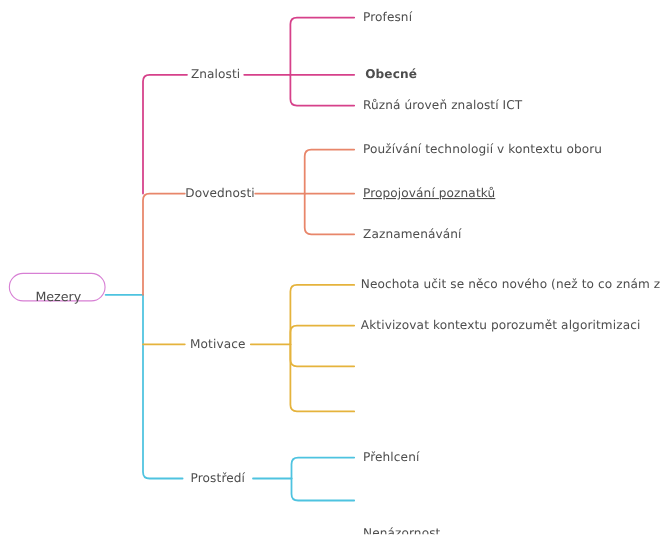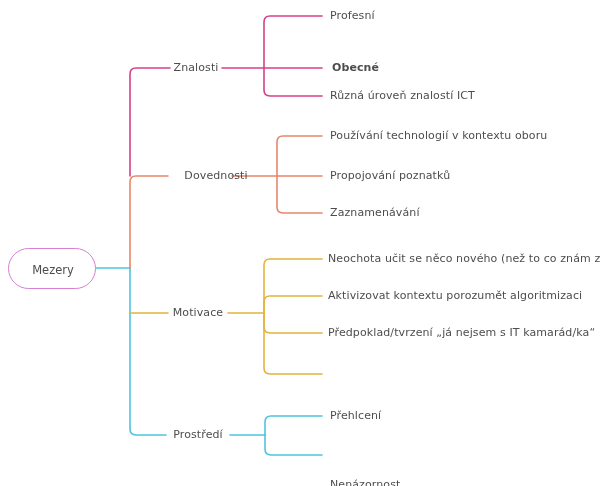--- a/index.html
+++ b/index.html
@@ -36,21 +36,21 @@
     text-align: center;
   }
   .leaf-label {
     transform: translateY(-50%);
   }
   #root-node {
     position: absolute;
     left: 8px;
     top: 248px;
     width: 88px;
-    height: 41px;
+    height: 26px;
     border: 1.6px solid #d77fd4;
     border-radius: 21px;
     background: #ffffff;
     box-sizing: border-box;
   }
   #root-label {
     position: absolute;
     left: 0;
     top: 0;
     width: 88px;
@@ -99,32 +99,31 @@
     <path d="M230,435 L265,435" stroke="#4ec3e0" stroke-width="1.6" fill="none" stroke-linecap="round"></path>
     <path d="M265,435 L265,422 Q265,416 271,416 L322,416" stroke="#4ec3e0" stroke-width="1.6" fill="none" stroke-linecap="round"></path>
     <path d="M265,435 L265,449 Q265,455 271,455 L322,455" stroke="#4ec3e0" stroke-width="1.6" fill="none" stroke-linecap="round"></path>
   </svg>
 
   <div id="root-node">
     <div id="root-label">Mezery</div>
   </div>
 
   <div class="node-label branch-label" style="left:196px; top:68px;">Znalosti</div>
-  <div class="node-label branch-label" style="left:216px; top:176px;">Dovednosti</div>
+  <div class="node-label branch-label" style="left:200px; top:176px;">Dovednosti</div>
   <div class="node-label branch-label" style="left:198px; top:313px;">Motivace</div>
   <div class="node-label branch-label" style="left:198px; top:435px;">Prostředí</div>
 
   <div class="node-label leaf-label" style="left:330px; top:16px;">Profesní</div>
   <div class="node-label leaf-label" style="left:332px; top:68px;font-weight:bold;">Obecné</div>
   <div class="node-label leaf-label" style="left:330px; top:96px;">Různá úroveň znalostí ICT</div>
 
   <div class="node-label leaf-label" style="left:330px; top:136px;">Používání technologií v kontextu oboru</div>
-  <div class="node-label leaf-label" style="left:330px; top:176px;">Propojování poznatků</div>
+  <div class="node-label leaf-label" style="left:330px; top:176px;text-decoration:underline;">Propojování poznatků</div>
   <div class="node-label leaf-label" style="left:330px; top:213px;">Zaznamenávání</div>
 
   <div class="node-label leaf-label" style="left:328px; top:259px;">Neochota učit se něco nového (než to co znám ze SŠ)</div>
   <div class="node-label leaf-label" style="left:328px; top:296px;">Aktivizovat kontextu porozumět algoritmizaci</div>
-  <div class="node-label leaf-label" style="left:328px; top:333px;">Předpoklad/tvrzení „já nejsem s IT kamarád/ka“</div>
 
   <div class="node-label leaf-label" style="left:330px; top:416px;">Přehlcení</div>
   <div class="node-label leaf-label" style="left:330px; top:455px;margin-top:30px;">Nenázornost</div>
 
 </div>
 
 </body></html>

